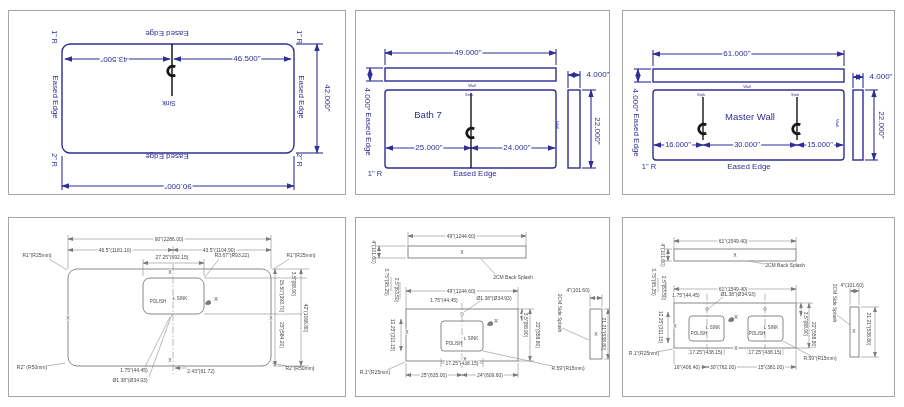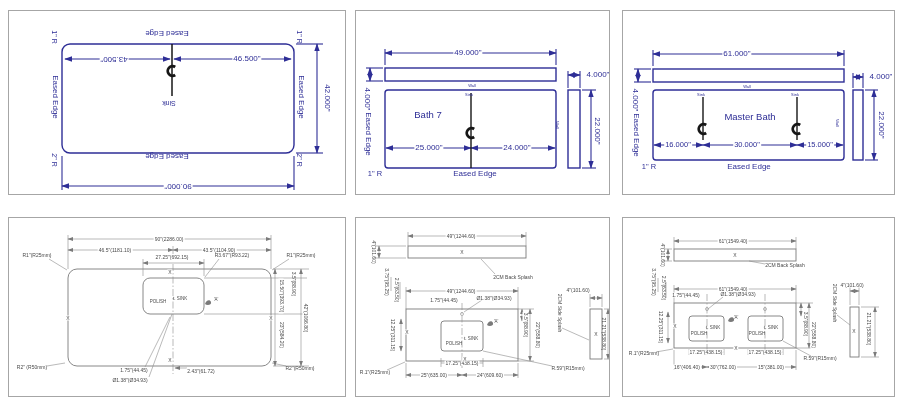--- a/index.html
+++ b/index.html
@@ -142,21 +142,21 @@
       <g stroke="#161616" fill="none">
         <line x1="80" y1="86" x2="80" y2="129" stroke-width="1.4"></line>
         <line x1="174" y1="86" x2="174" y2="129" stroke-width="1.4"></line>
         <path d="M83.2,114 A4.8,4.8 0 1 0 83.2,122" stroke-width="2.8"></path>
         <path d="M177.2,114 A4.8,4.8 0 1 0 177.2,122" stroke-width="2.8"></path>
       </g>
     </svg>
     <div class="lb blue f8 bg" style="left:114px;top:43px">61.000"</div>
     <div class="lb blue f8 r90" style="left:12px;top:89px">4.000"</div>
     <div class="lb blue f8 r90" style="left:13px;top:124px">Eased Edge</div>
-    <div class="lb blue f95" style="left:127px;top:106px">Master Bath</div>
+    <div class="lb blue f95" style="left:127px;top:106px">Master Wall</div>
     <div class="lb blue f4" style="left:124px;top:76px">Wall</div>
     <div class="lb blue f4" style="left:78px;top:84px">Sink</div>
     <div class="lb blue f4" style="left:172px;top:84px">Sink</div>
     <div class="lb blue f4 r90" style="left:214px;top:112px">Wall</div>
     <div class="lb blue f75 bg" style="left:55px;top:134px">16.000"</div>
     <div class="lb blue f75 bg" style="left:124px;top:134px">30.000"</div>
     <div class="lb blue f75 bg" style="left:197px;top:134px">15.000"</div>
     <div class="lb blue f8" style="left:258px;top:66px">4.000"</div>
     <div class="lb blue f8 r90" style="left:258px;top:114px">22.000"</div>
     <div class="lb blue f8" style="left:126px;top:156px">Eased Edge</div>

